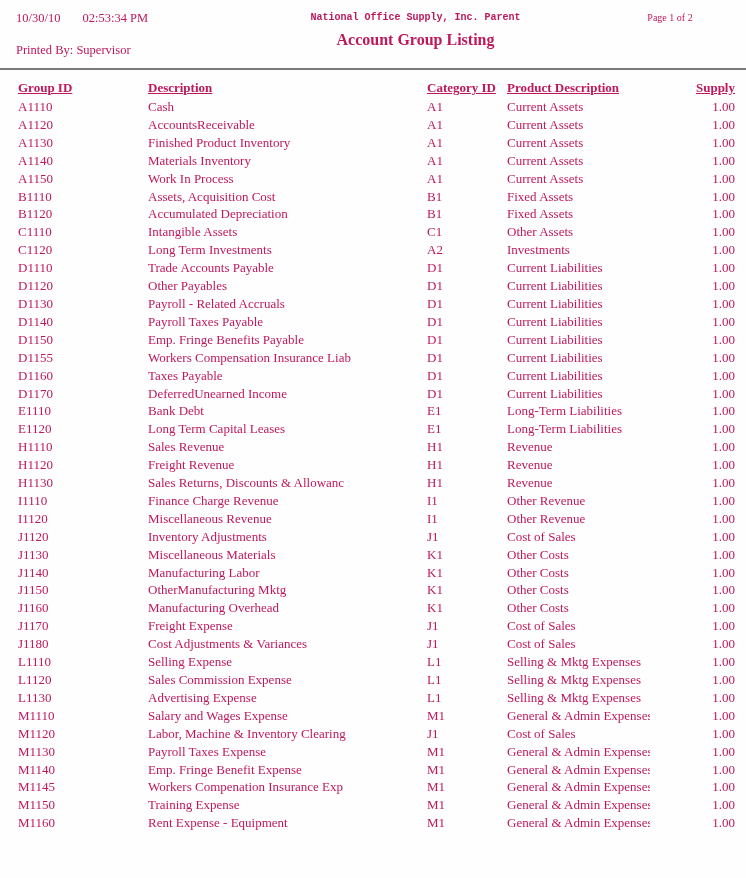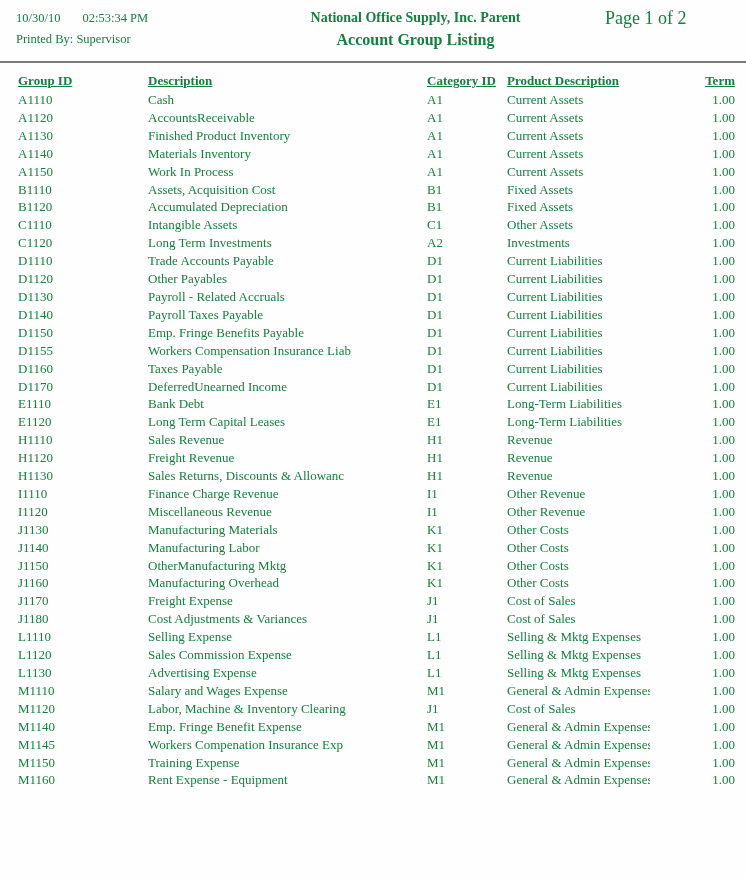--- a/index.html
+++ b/index.html
@@ -5,62 +5,63 @@
   html, body {
     margin: 0;
     padding: 0;
     background: #ffffff;
   }
   .page {
     position: relative;
     width: 746px;
     height: 878px;
     background: #fefefe;
-    color: #15803d;
+    color: #be185d;
     font-family: "Liberation Serif", serif;
     box-sizing: border-box;
     overflow: hidden;
   }
   
   .report-header {
     display: flex;
     justify-content: space-between;
     padding: 11px 11px 0 16px;
     box-sizing: border-box;
   }
   .hdr-left {
     width: 210px;
     font-size: 12.5px;
     line-height: 14px;
   }
   .hdr-left .time {
     margin-left: 22px;
   }
   .hdr-left .printed-by {
-    margin-top: 7px;
+    margin-top: 18px;
   }
   .hdr-center {
     flex: 1;
     text-align: center;
   }
   .company-name {
     font-weight: bold;
-    font-size: 14px;
+    font-size: 10px;
     line-height: 14px;
+    font-family: Liberation Mono, monospace;
   }
   .report-title {
     font-weight: bold;
     font-size: 16px;
     line-height: 20px;
     margin-top: 5px;
   }
   .hdr-right {
     width: 130px;
-    text-align: left;
-    font-size: 18px;
+    text-align: center;
+    font-size: 10px;
     line-height: 14px;
   }
   
   .header-divider {
     margin-top: 11px;
     border: none;
     border-top: 2px solid #7a7a7a;
     height: 0;
     width: 100%;
   }
@@ -126,21 +127,21 @@
         <col class="c-catid">
         <col class="c-catdesc">
         <col class="c-level">
     </colgroup>
     <thead>
       <tr>
         <th><span>Group ID</span></th>
         <th><span>Description</span></th>
         <th><span>Category ID</span></th>
         <th><span>Product Description</span></th>
-        <th class="num"><span>Term</span></th>
+        <th class="num"><span>Supply</span></th>
       </tr>
     </thead>
     <tbody>
         <tr>
           <td>A1110</td>
           <td>Cash</td>
           <td>A1</td>
           <td>Current Assets</td>
           <td class="num">1.00</td>
         </tr>
@@ -299,22 +300,29 @@
           <td class="num">1.00</td>
         </tr>
         <tr>
           <td>I1120</td>
           <td>Miscellaneous Revenue</td>
           <td>I1</td>
           <td>Other Revenue</td>
           <td class="num">1.00</td>
         </tr>
         <tr>
+          <td>J1120</td>
+          <td>Inventory Adjustments</td>
+          <td>J1</td>
+          <td>Cost of Sales</td>
+          <td class="num">1.00</td>
+        </tr>
+        <tr>
           <td>J1130</td>
-          <td>Manufacturing Materials</td>
+          <td>Miscellaneous Materials</td>
           <td>K1</td>
           <td>Other Costs</td>
           <td class="num">1.00</td>
         </tr>
         <tr>
           <td>J1140</td>
           <td>Manufacturing Labor</td>
           <td>K1</td>
           <td>Other Costs</td>
           <td class="num">1.00</td>
@@ -376,20 +384,27 @@
           <td class="num">1.00</td>
         </tr>
         <tr>
           <td>M1120</td>
           <td>Labor, Machine &amp; Inventory Clearing</td>
           <td>J1</td>
           <td>Cost of Sales</td>
           <td class="num">1.00</td>
         </tr>
         <tr>
+          <td>M1130</td>
+          <td>Payroll Taxes Expense</td>
+          <td>M1</td>
+          <td>General &amp; Admin Expenses</td>
+          <td class="num">1.00</td>
+        </tr>
+        <tr>
           <td>M1140</td>
           <td>Emp. Fringe Benefit Expense</td>
           <td>M1</td>
           <td>General &amp; Admin Expenses</td>
           <td class="num">1.00</td>
         </tr>
         <tr>
           <td>M1145</td>
           <td>Workers Compenation Insurance Exp</td>
           <td>M1</td>

